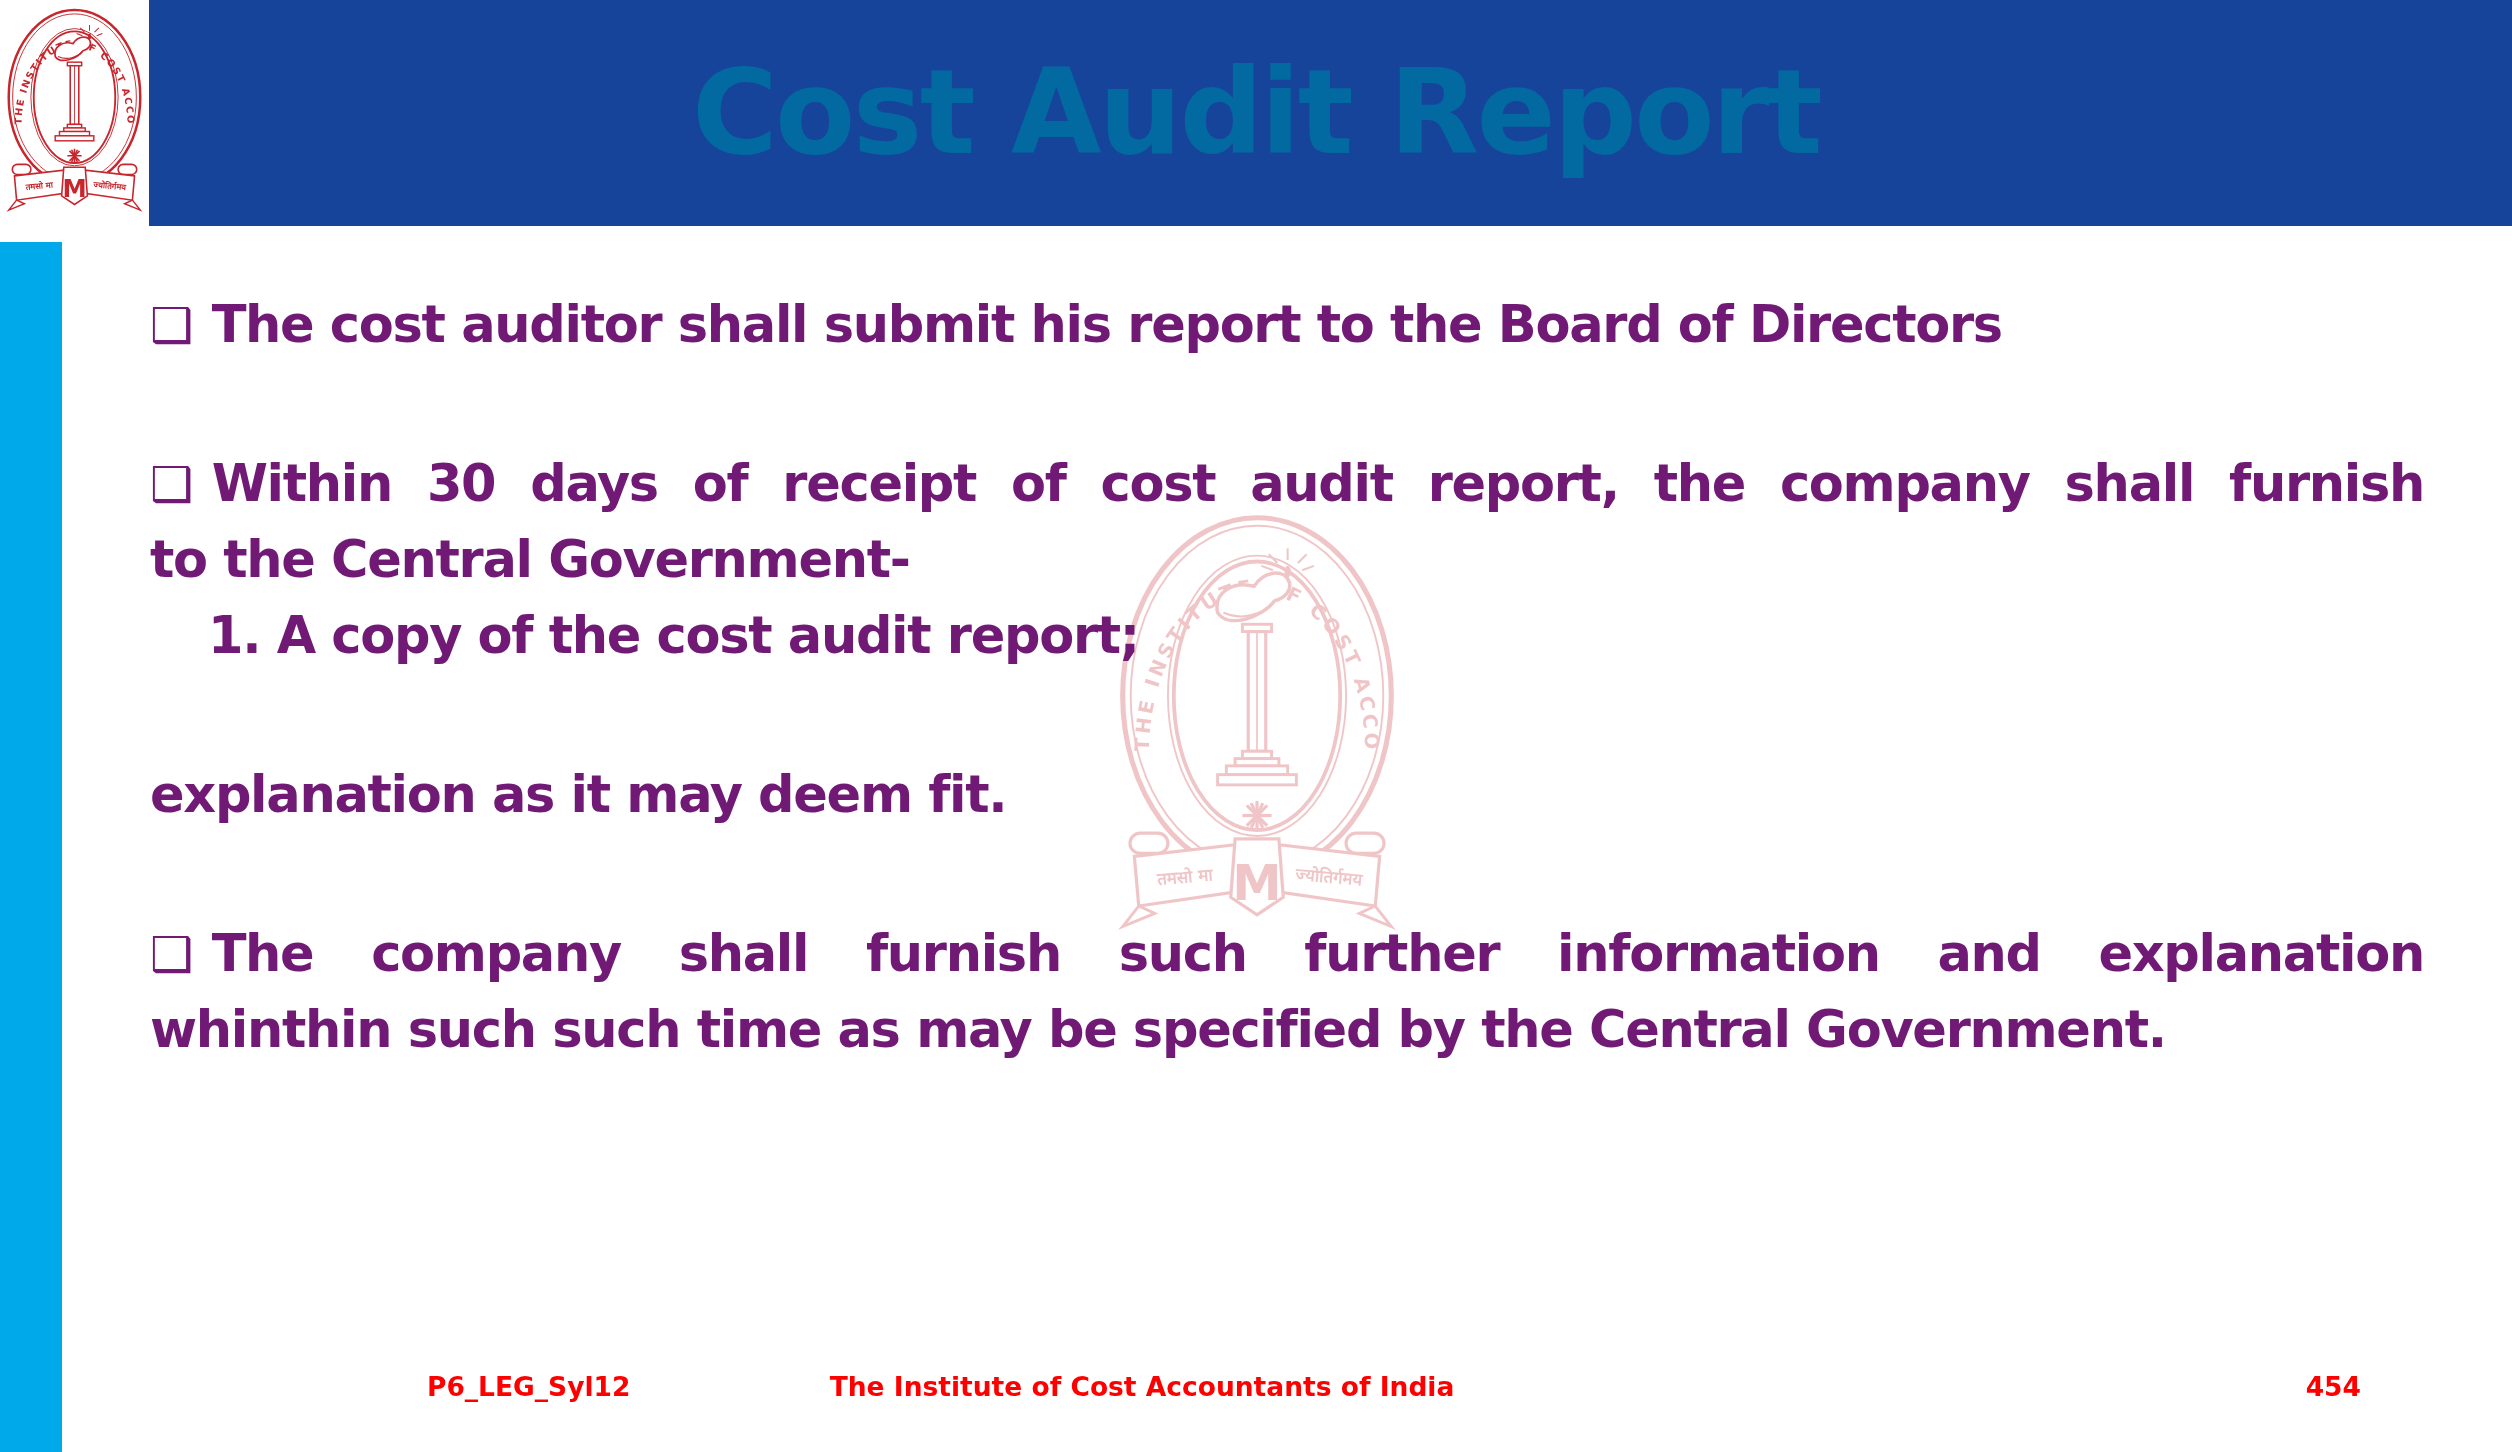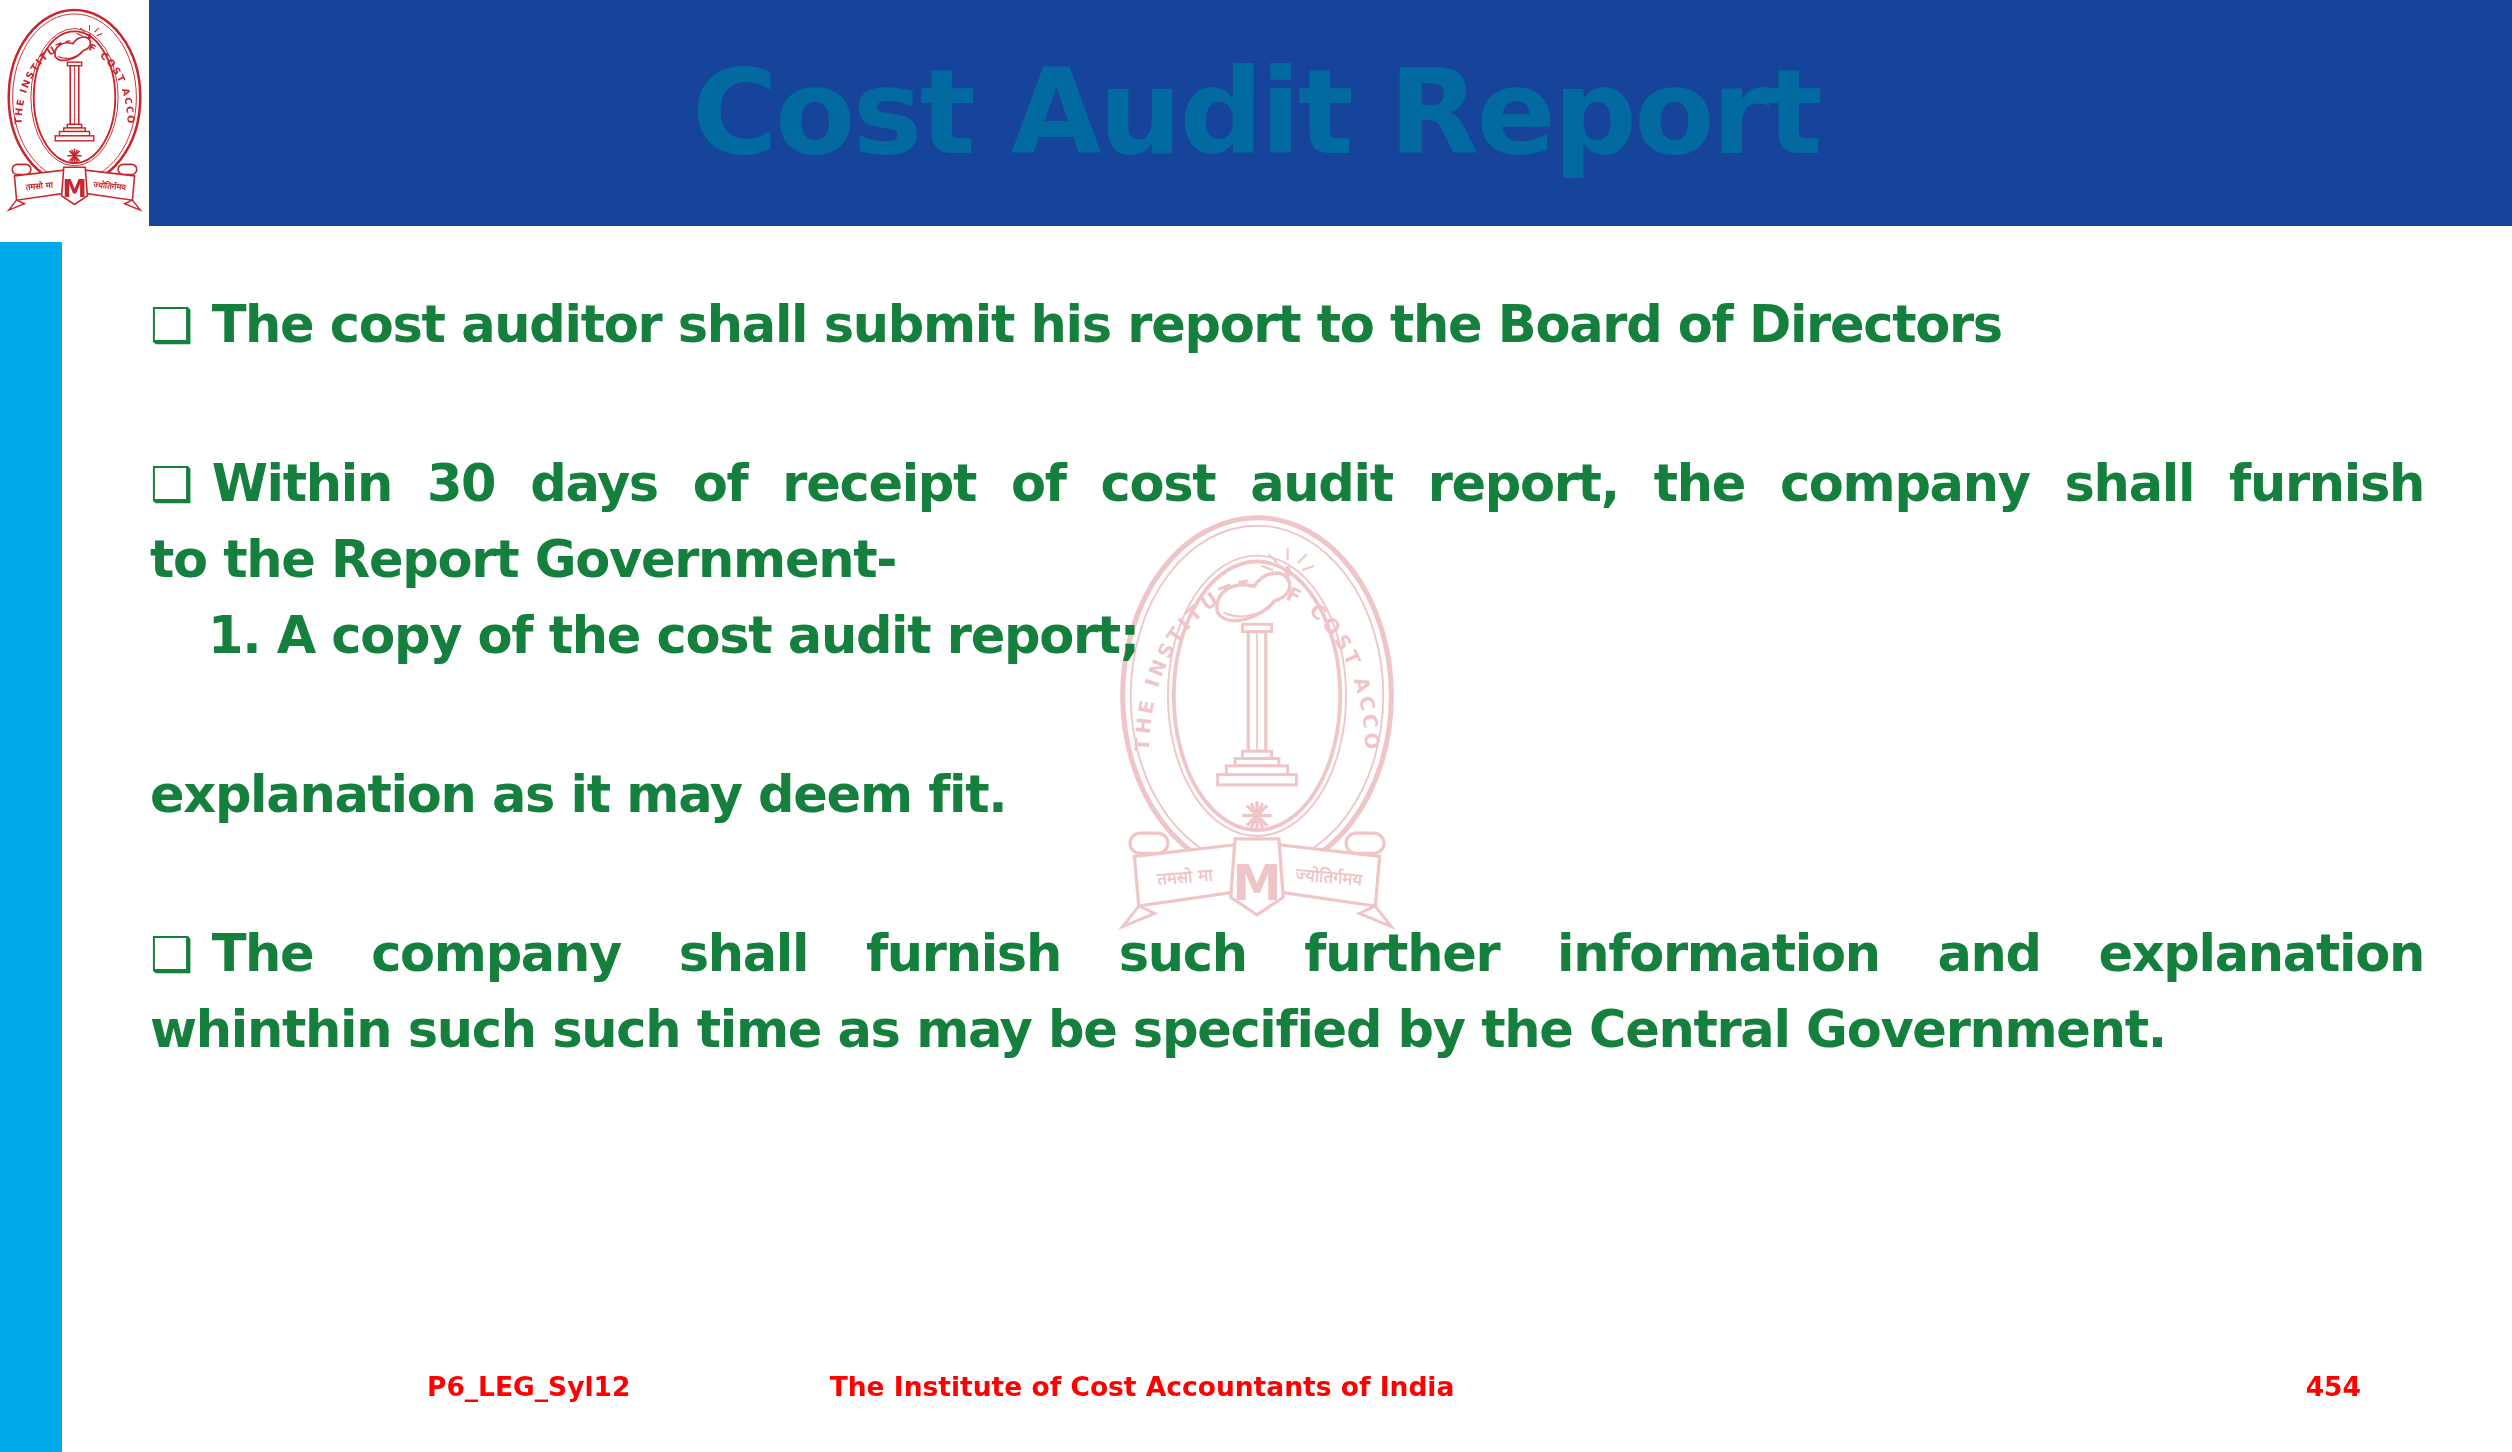--- a/index.html
+++ b/index.html
@@ -11,21 +11,21 @@
   .logo-box{position:absolute;left:0;top:0;width:149px;height:226px;background:#ffffff;}
   .logo-box svg{display:block;margin:4.4px 0 0 2.7px;}
   .slide-title{
     position:absolute;left:0;top:51px;width:2512px;text-align:center;
     color:#0369a1;font-weight:bold;font-size:117px;letter-spacing:-2.7px;line-height:124px;
   }
   .side-stripe{position:absolute;left:0;top:242px;width:62px;height:1210px;background:#00A9E9;}
   .watermark{position:absolute;left:1111px;top:506px;width:292px;height:438px;opacity:0.26;pointer-events:none;}
   .content{
     position:absolute;left:150px;top:287px;width:2274px;
-    color:#15803d;font-weight:bold;font-size:51px;line-height:76px;letter-spacing:-1.3px;
+    color:#701a75;font-weight:bold;font-size:51px;line-height:76px;letter-spacing:-1.3px;
   }
   .para.gap{margin-top:83px;}
   .para.indent{margin-left:58px;}
   .line{min-height:76px;}
   .line.just{text-align:justify;text-align-last:justify;}
   .bullet{font-size:0.95em;margin-right:19.5px;}
   .footer{position:absolute;top:1370px;left:0;width:2044px;height:35px;
     color:#FF0000;font-weight:bold;font-size:26.5px;line-height:34px;}
   .f-left{position:absolute;left:427px;}
   .f-center{position:absolute;left:1142px;transform:translateX(-50%);white-space:nowrap;}
@@ -107,21 +107,21 @@
       <use href="#icai-logo"></use>
     </svg>
   </div>
 
   <div class="content">
       <div class="para">
         <div class="line"><span class="bullet">❑</span>The cost auditor shall submit his report to the Board of Directors</div>
       </div>
       <div class="para gap">
         <div class="line just"><span class="bullet">❑</span>Within 30 days of receipt of cost audit report, the company shall furnish</div>
-        <div class="line">to the Report Government-</div>
+        <div class="line">to the Central Government-</div>
       </div>
       <div class="para indent">
         <div class="line">1. A copy of the cost audit report;</div>
       </div>
       <div class="para gap">
         <div class="line">explanation as it may deem fit.</div>
       </div>
       <div class="para gap">
         <div class="line just"><span class="bullet">❑</span>The company shall furnish such further information and explanation</div>
         <div class="line">whinthin such such time as may be specified by the Central Government.</div>

